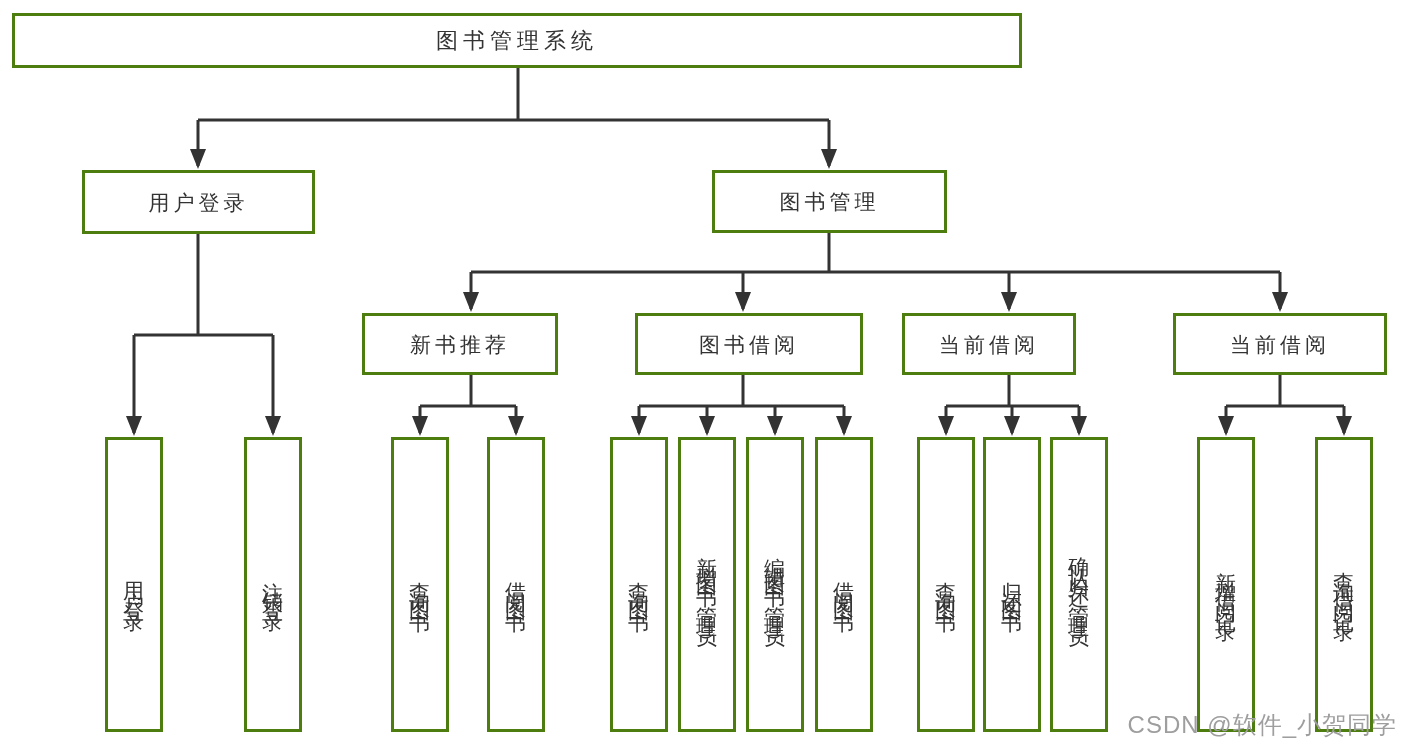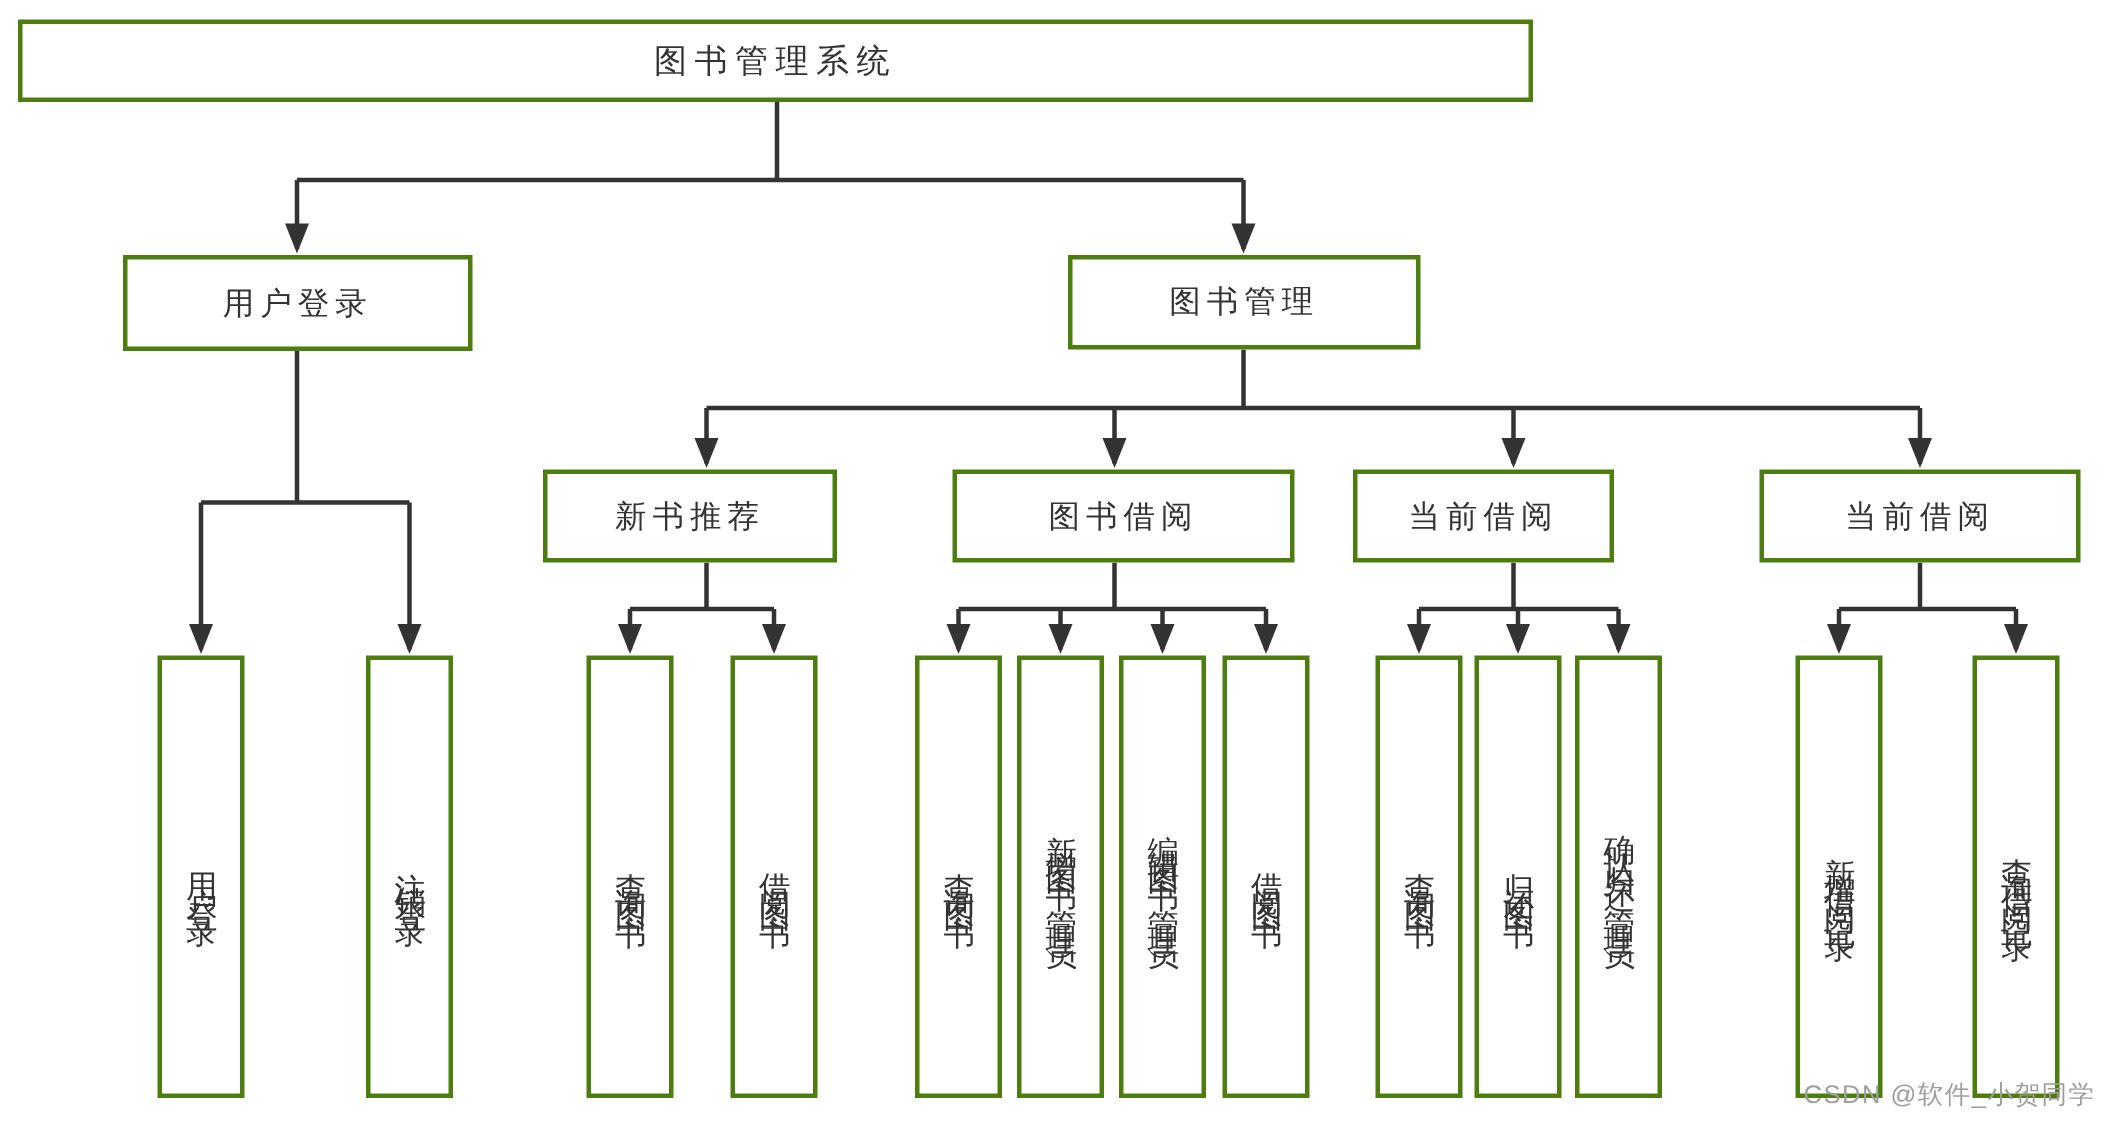--- a/index.html
+++ b/index.html
@@ -57,21 +57,21 @@
     writing-mode: vertical-rl;
     text-orientation: mixed;
     font-size: 21px;
     letter-spacing: 10px;
     white-space: nowrap;
   }
   .watermark {
     position: absolute;
     right: 8px;
     bottom: 6px;
-    font-size: 17px;
+    font-size: 24px;
     color: #9e9e9e;
     letter-spacing: 1px;
     z-index: 2;
     white-space: nowrap;
   }
 </style>
 </head>
 <body>
 
 <div class="canvas">

